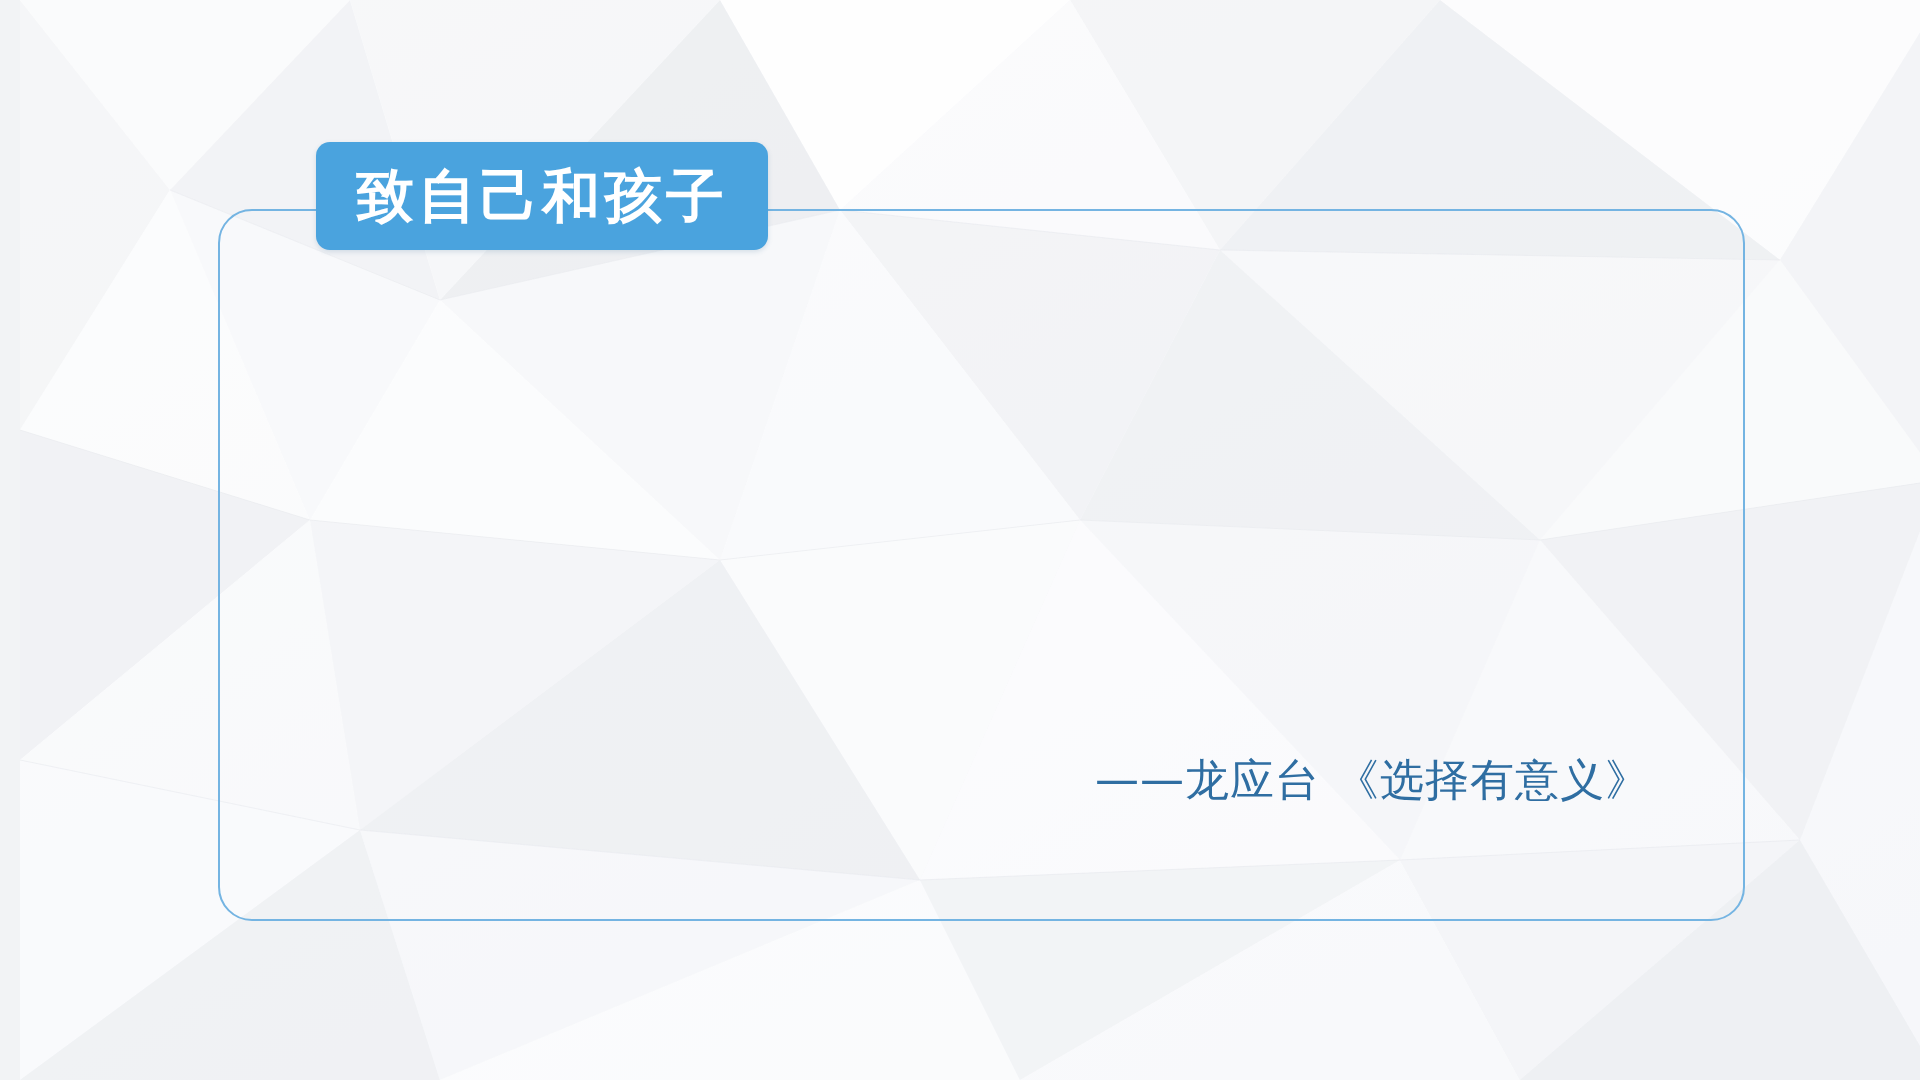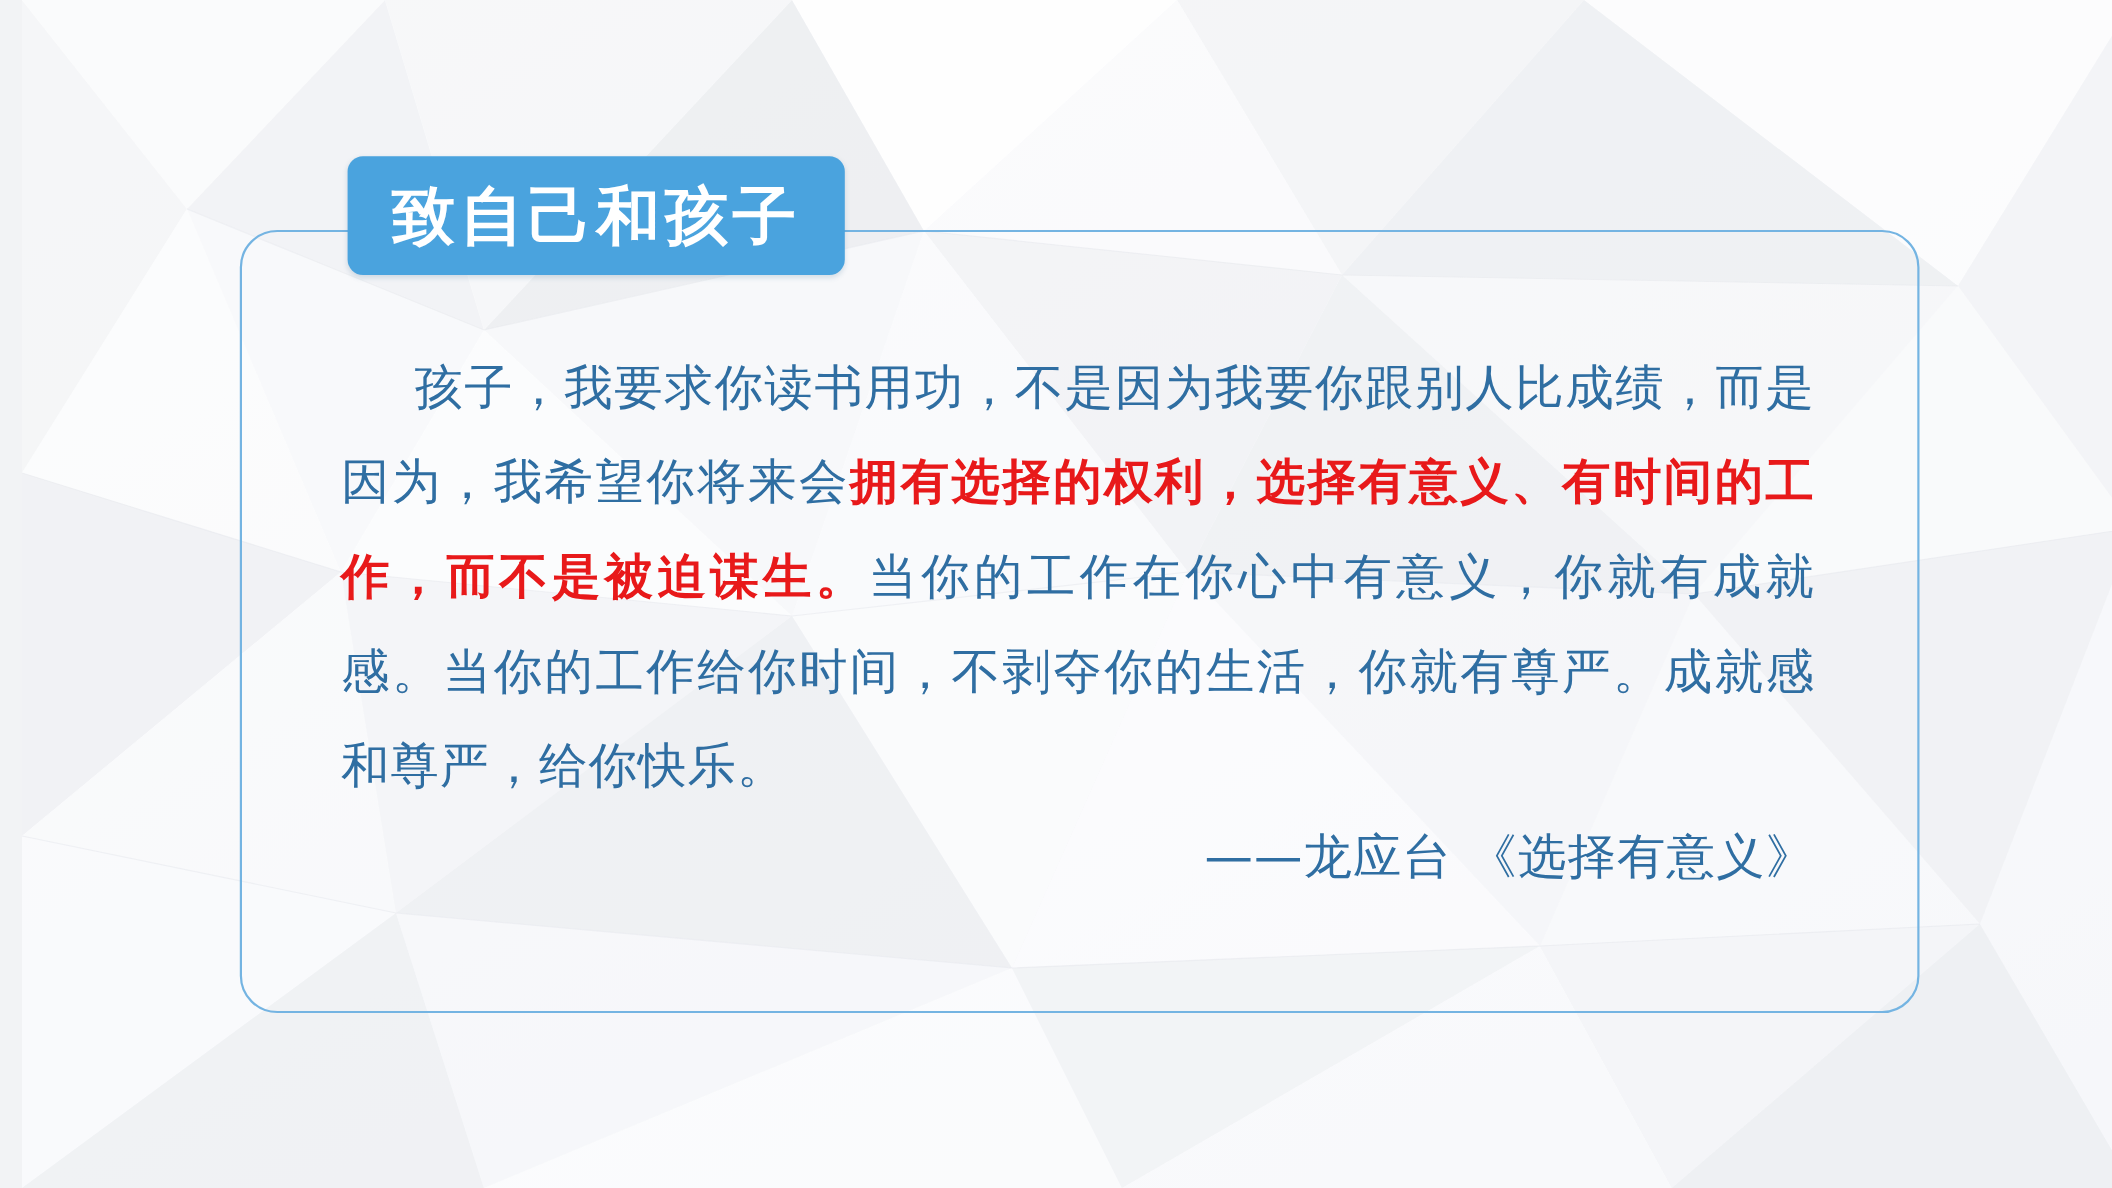--- a/index.html
+++ b/index.html
@@ -164,19 +164,16 @@
       <polyline points="150,190 420,300 820,210 1200,250 1760,260"></polyline>
     </g>
   </svg>
 
   <div id="card"></div>
 
   <div id="title-banner">
     <span id="title-text">致自己和孩子</span>
   </div>
 
-  <div id="body-block">
-    <p class="para"><span class="indent"></span><span>孩子，我要求你读书用功，不是因为我要你跟别人比成绩，而是因为，我希望你将来会</span><span class="hl">拥有选择的权利，选择有意义、有时间的工作，而不是被迫谋生。</span><span>当你的工作在你心中有意义，你就有成就感。当你的工作给你时间，不剥夺你的生活，你就有尊严。成就感和尊严，给你快乐。</span></p>
-  </div>
 
   <div id="attribution">——龙应台 《选择有意义》</div>
 
 </div>
 
 </body></html>

